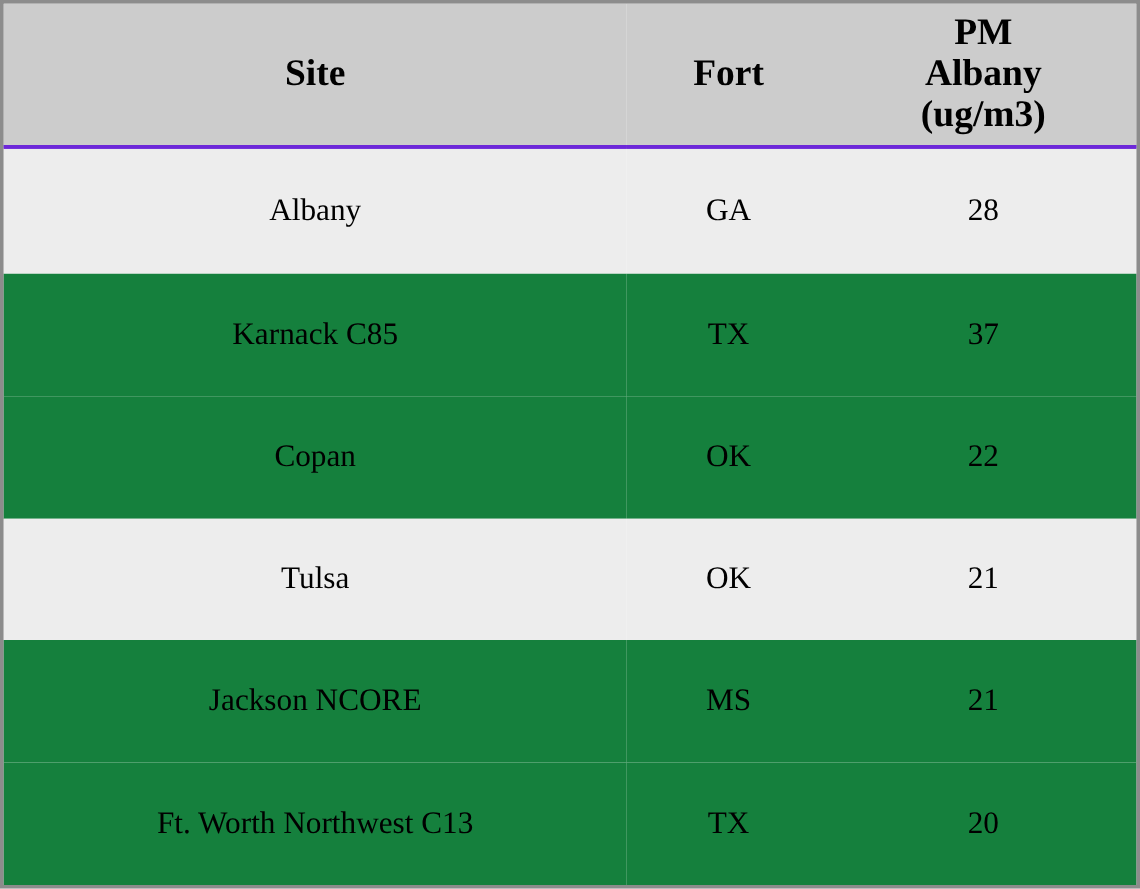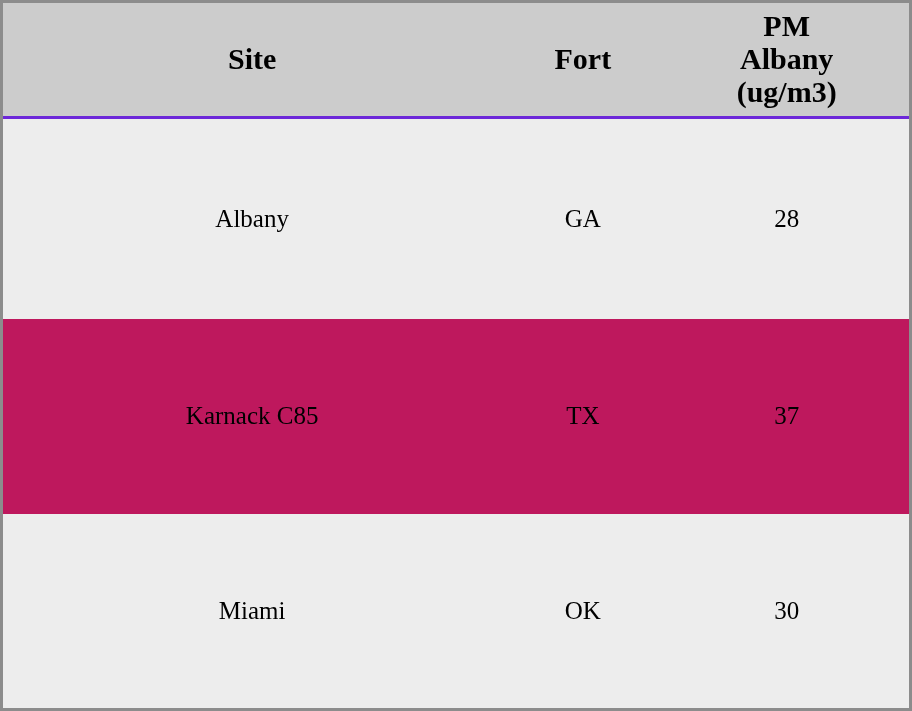--- a/index.html
+++ b/index.html
@@ -48,21 +48,21 @@
   }
   tbody td {
     font-size: 25px;
     text-align: center;
     vertical-align: middle;
     color: #000000;
     padding: 6px 4px;
     border: none;
   }
   tbody tr.row-odd { background: #ededed; }
-  tbody tr.row-even { background: #be185d; font-family: Liberation Serif, serif; }
+  tbody tr.row-even { background: #15803d; font-family: Liberation Serif, serif; }
 </style>
 </head>
 <body>
 
 <div class="table-frame">
   <table class="data-table">
     <colgroup>
       <col class="col-site">
       <col class="col-state">
       <col class="col-value">
@@ -82,20 +82,35 @@
       <tr class="row-odd">
         <td>Albany</td>
         <td>GA</td>
         <td>28</td>
       </tr>
       <tr class="row-even">
         <td>Karnack C85</td>
         <td>TX</td>
         <td>37</td>
       </tr>
+      <tr class="row-even">
+        <td>Copan</td>
+        <td>OK</td>
+        <td>22</td>
+      </tr>
       <tr class="row-odd">
-        <td>Miami</td>
+        <td>Tulsa</td>
         <td>OK</td>
-        <td>30</td>
+        <td>21</td>
+      </tr>
+      <tr class="row-even">
+        <td>Jackson NCORE</td>
+        <td>MS</td>
+        <td>21</td>
+      </tr>
+      <tr class="row-even">
+        <td>Ft. Worth Northwest C13</td>
+        <td>TX</td>
+        <td>20</td>
       </tr>
     </tbody>
   </table>
 </div>
 
 </body></html>

